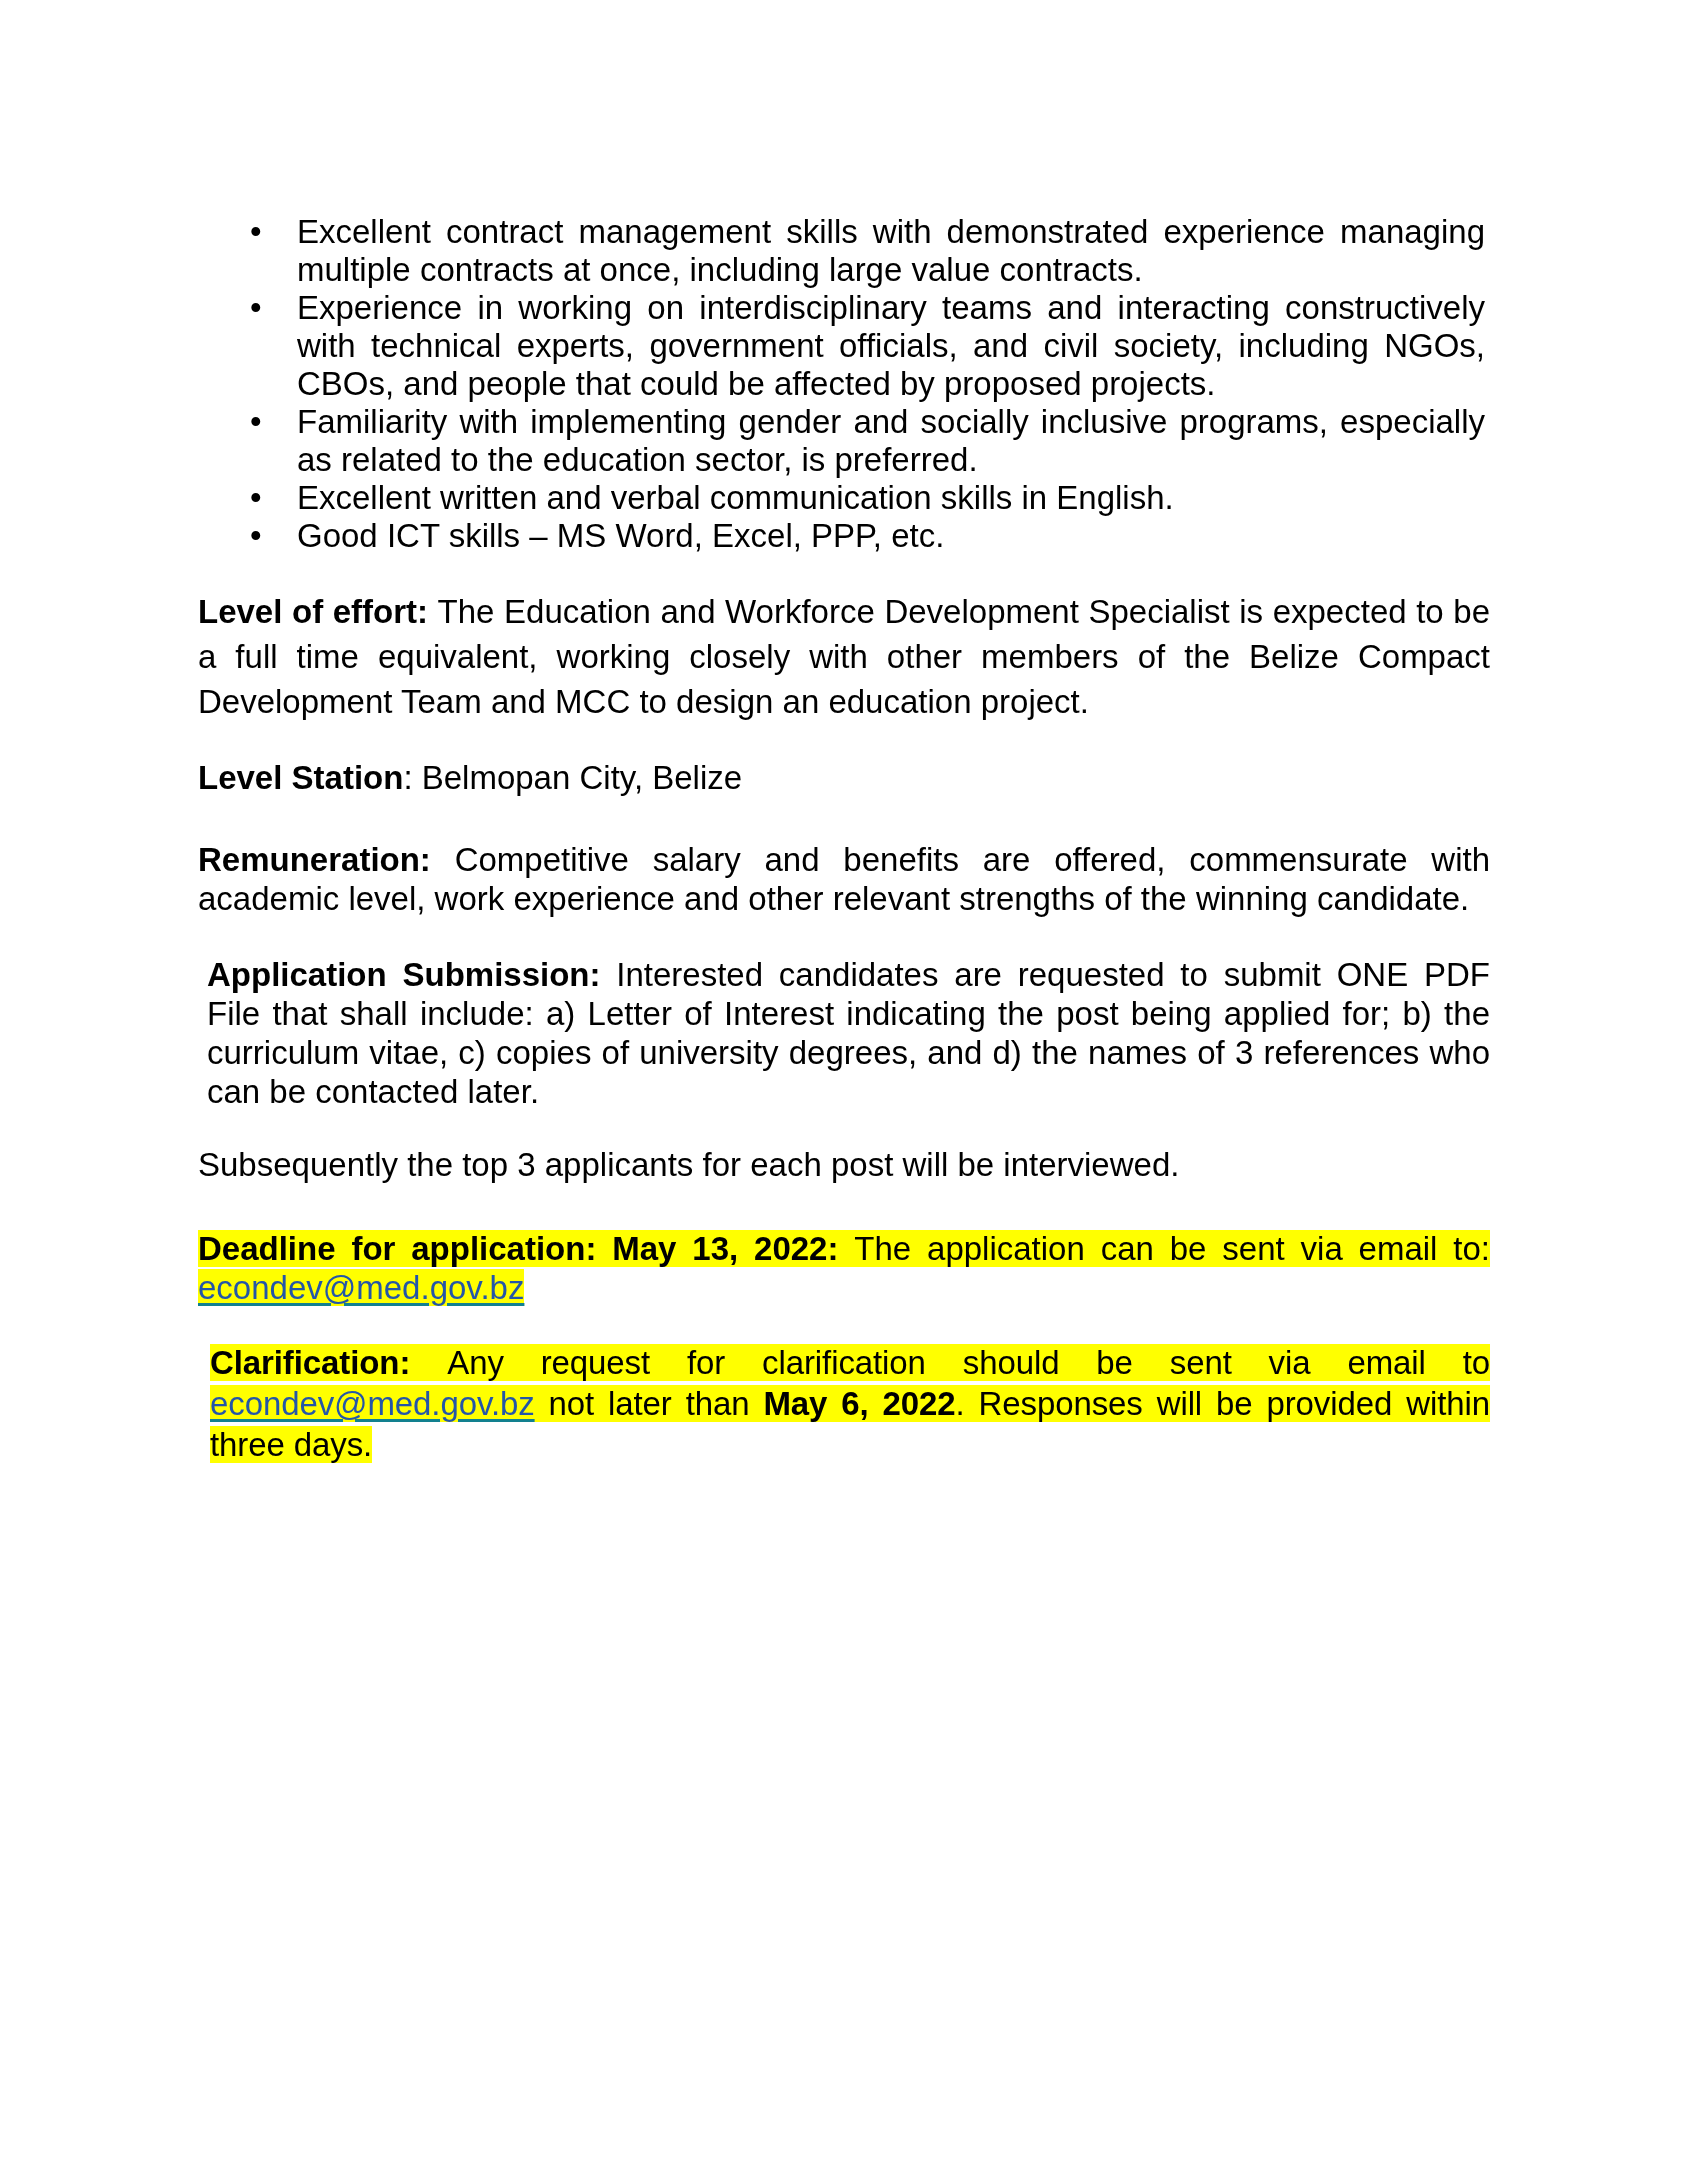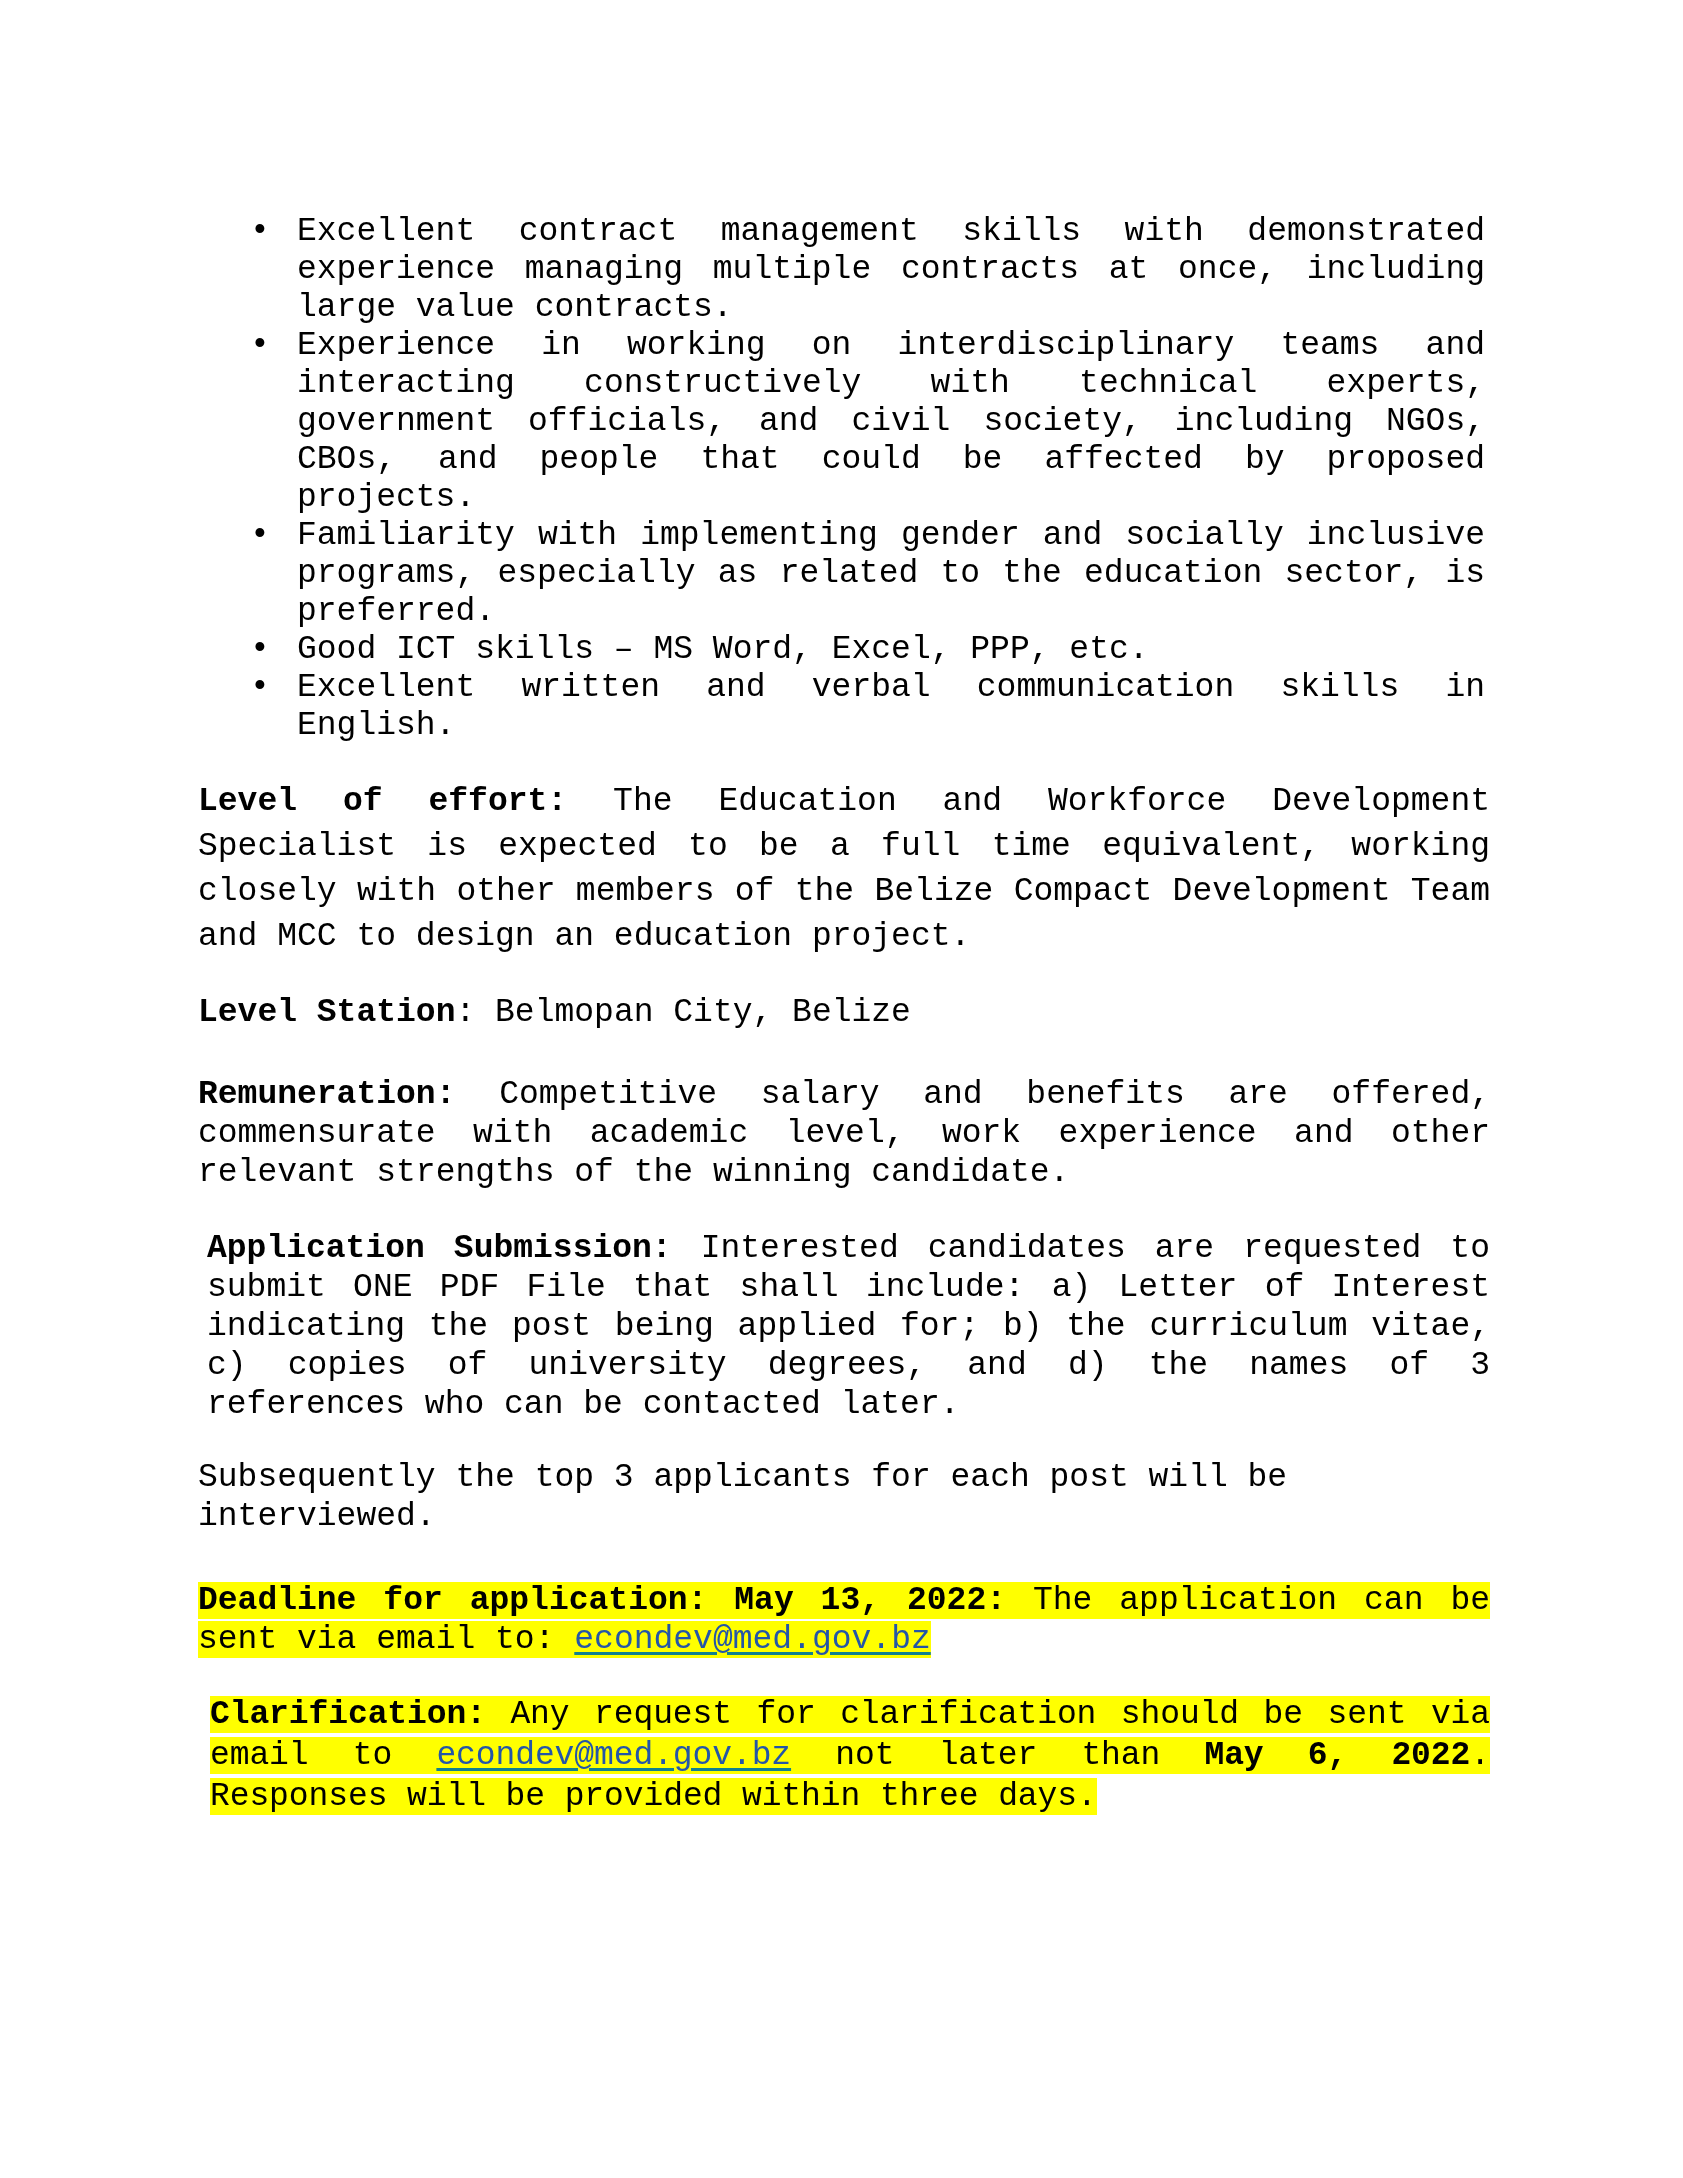--- a/index.html
+++ b/index.html
@@ -10,21 +10,21 @@
     --paper: #ffffff;
   }
   * { margin: 0; padding: 0; box-sizing: border-box; }
   html, body { background: #888; }
   .page {
     position: relative;
     width: 1683px;
     height: 2178px;
     background: var(--paper);
     color: var(--ink);
-    font-family: Liberation Mono, monospace;
+    font-family: Liberation Sans, sans-serif;
     font-size: 33px;
     overflow: hidden;
   }
   .content {
     position: absolute;
     left: 198px;
     top: 213px;
     width: 1292px;
   }
   
@@ -74,22 +74,22 @@
 </head>
 <body>
 
 <div class="page">
   <div class="content">
 
     <ul class="bullets">
       <li>Excellent contract management skills with demonstrated experience managing multiple contracts at once, including large value contracts.</li>
       <li>Experience in working on interdisciplinary teams and interacting constructively with technical experts, government officials, and civil society, including NGOs, CBOs, and people that could be affected by proposed projects.</li>
       <li>Familiarity with implementing gender and socially inclusive programs, especially as related to the education sector, is preferred.</li>
+      <li>Excellent written and verbal communication skills in English.</li>
       <li>Good ICT skills – MS Word, Excel, PPP, etc.</li>
-      <li>Excellent written and verbal communication skills in English.</li>
     </ul>
 
     <p class="para lh45 just m34"><span class="b sp">Level of effort:</span><span>The Education and Workforce Development Specialist is expected to be a full time equivalent, working closely with other members of the Belize Compact Development Team and MCC to design an education project.</span></p>
 
 
     <p class="para m34"><span class="b">Level Station</span><span>: Belmopan City, Belize</span></p>
 
     <p class="para just m43"><span class="b sp">Remuneration:</span><span>Competitive salary and benefits are offered, commensurate with academic level, work experience and other relevant strengths of the winning candidate.</span></p>
 
     <p class="para just m37"><span class="b sp">Application Submission:</span><span>Interested candidates are requested to submit ONE PDF File that shall include: a) Letter of Interest indicating the post being applied for; b) the curriculum vitae, c) copies of university degrees, and d) the names of 3 references who can be contacted later.</span></p>

